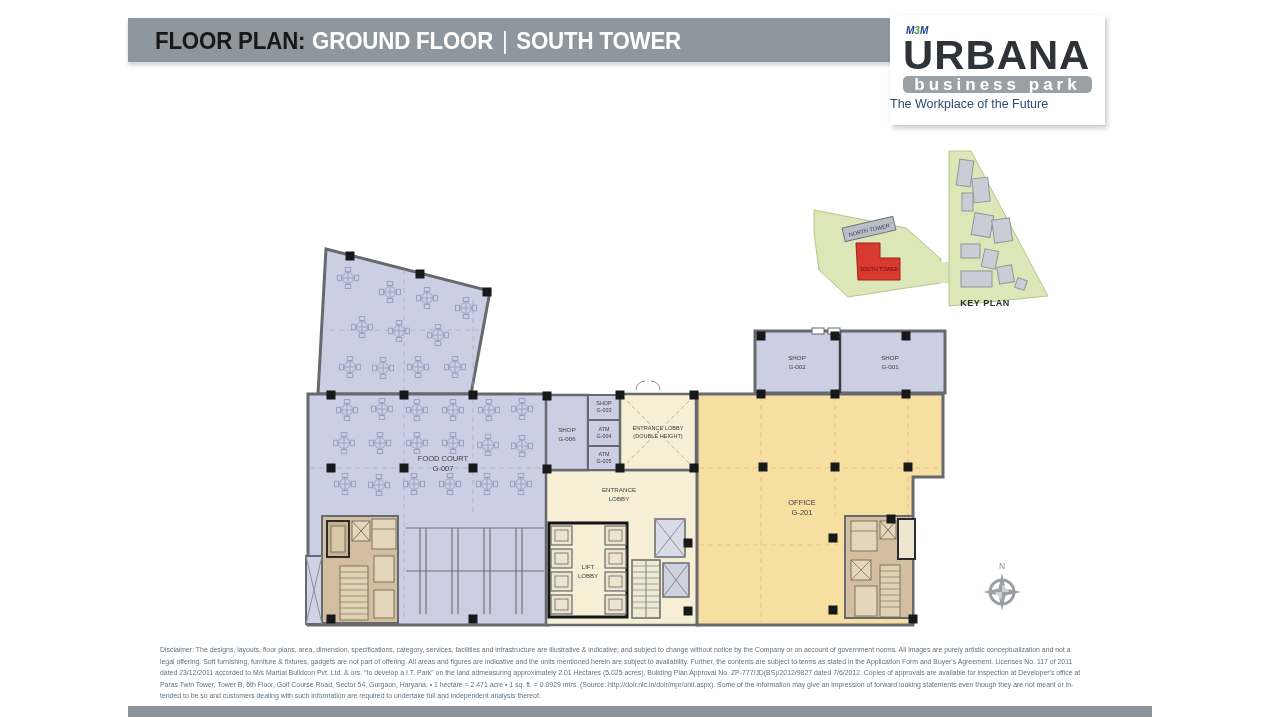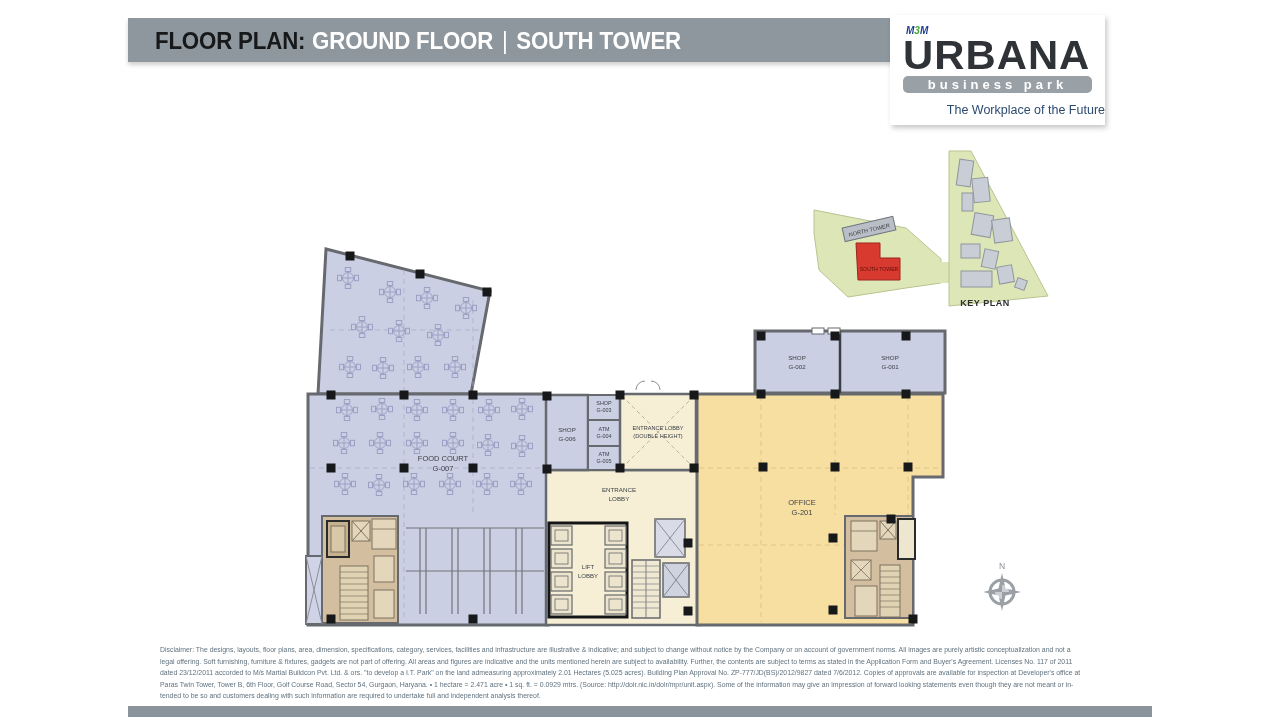--- a/index.html
+++ b/index.html
@@ -17,22 +17,22 @@
 
   
   .logo-card{left:890px;top:15px;width:215px;height:110px;background:#ffffff;
              box-shadow:2px 3px 5px rgba(0,0,0,.22);z-index:5;}
   .m3m{margin:10px 0 0 16px;font-size:10px;font-weight:700;font-style:italic;line-height:12px;}
   .m3m .mnavy{color:#1c3e92;} .m3m .mgreen{color:#46a335;}
   .urbana{margin:-2px 0 0 13px;font-size:41px;font-weight:700;color:#2f3337;
           letter-spacing:1px;line-height:40px;transform:scale(1.02,1.0);transform-origin:left;}
   .bpbar{margin:1px 13px 0 13px;height:17px;background:#99a1a7;border-radius:5px;
          display:flex;align-items:center;justify-content:center;}
-  .bpbar span{color:#ffffff;font-size:13px;font-weight:700;letter-spacing:4px;}
-  .tagline{margin-top:10px;text-align:right;font-size:12.5px;color:#2c4a70;}
+  .bpbar span{color:#ffffff;font-size:17px;font-weight:700;letter-spacing:4px;}
+  .tagline{margin-top:4px;text-align:left;font-size:12.5px;color:#2c4a70;}
 
   
   .disclaimer{left:160px;top:644px;width:980px;color:#60717e;font-size:6.9px;
               line-height:11.6px;letter-spacing:0;}
   .disclaimer div{white-space:nowrap;overflow:hidden;}
 
   .bottom-bar{left:128px;top:706px;width:1024px;height:11px;background:#8b949a;}
 
   svg text{font-family:"Liberation Sans",sans-serif;}
 </style>

